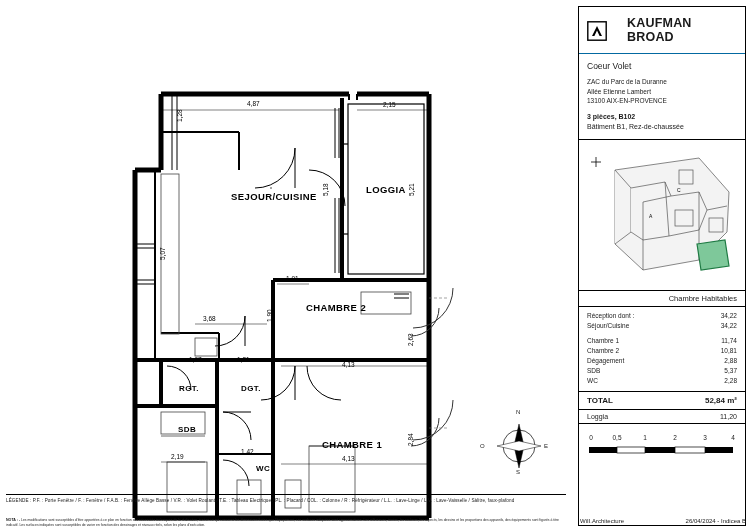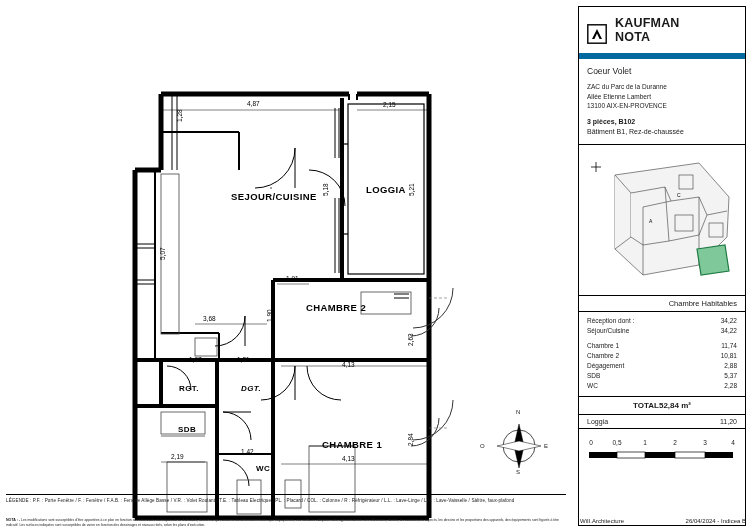--- a/index.html
+++ b/index.html
@@ -10,38 +10,38 @@
   .plan{position:absolute;left:9px;top:0;width:570px;height:530px;margin-top:48px;}
   .plan svg{position:absolute;left:0;top:0;}
 
   .room-label{position:absolute;font-size:9.5px;font-weight:700;letter-spacing:.4px;color:#000;white-space:nowrap;}
   .room-label.sm{font-size:8px;font-weight:700;}
   .dim{position:absolute;font-size:6.5px;color:#000;white-space:nowrap;}
   .dim.v{transform:rotate(-90deg);transform-origin:left top;}
 
   
   .panel{position:absolute;left:578px;top:6px;width:166px;height:518px;border:1px solid #000;background:#fff;}
-  .logo-box{border-bottom:6px solid #0369a1;padding:10px 8px 9px 8px;display:flex;align-items:flex-end;gap:8px;}
+  .logo-box{border-bottom:1px solid #0369a1;padding:10px 8px 9px 8px;display:flex;align-items:center;gap:20px;}
   .logo-mark{width:20px;height:20px;flex:0 0 auto;}
   .logo-txt{font-size:12.5px;font-weight:700;line-height:1.08;letter-spacing:.2px;}
   .block{padding:7px 8px;border-bottom:1px solid #000;}
   .prog{font-size:8.5px;line-height:1.35;}
   .prog .b{font-weight:700;}
   .addr{font-size:6.5px;line-height:1.45;margin-top:5px;}
   .lot{font-size:7px;line-height:1.45;margin-top:6px;}
   .lot .b{font-weight:700;}
 
   .keymap{height:150px;border-bottom:1px solid #000;position:relative;}
   .keymap svg{position:absolute;left:0;top:0;}
 
   .surf-title{font-size:7.5px;text-align:right;padding:3px 8px 3px 0;border-bottom:1px solid #000;}
   .srow{display:flex;justify-content:space-between;font-size:6.5px;padding:1.5px 8px;}
   .srow.head{padding-top:5px;}
   .sgap{height:5px;}
-  .total{display:flex;justify-content:center;font-size:8px;font-weight:700;padding:4px 8px;border-top:1px solid #000;border-bottom:1px solid #000;}
+  .total{display:flex;justify-content:space-between;font-size:8px;font-weight:700;padding:4px 8px;border-top:1px solid #000;border-bottom:1px solid #000;}
   .loggia{display:flex;justify-content:space-between;font-size:7px;padding:3px 8px;border-bottom:1px solid #000;}
 
   .scale{padding:10px 8px 6px 8px;}
   .scale-bar{position:relative;height:16px;}
   .scale-nums{position:relative;height:9px;font-size:6.5px;}
   .scale-nums span{position:absolute;top:0;transform:translateX(-50%);}
 
   .foot{position:absolute;left:578px;bottom:6px;width:166px;display:flex;justify-content:space-between;font-size:6px;padding:0 2px;}
 
   
@@ -164,21 +164,21 @@
           <path d="M152,414 L196,414"></path>
         </g>
       </g>
     </svg>
 
     <div class="room-label" style="left:222px;top:143px;">SEJOUR/CUISINE</div>
     <div class="room-label" style="left:357px;top:136px;">LOGGIA</div>
     <div class="room-label" style="left:297px;top:254px;">CHAMBRE 2</div>
     <div class="room-label" style="left:313px;top:391px;">CHAMBRE 1</div>
     <div class="room-label sm" style="left:170px;top:336px;">RGT.</div>
-    <div class="room-label sm" style="left:232px;top:336px;font-style:italic;">DGT.</div>
+    <div class="room-label sm" style="left:232px;top:336px;">DGT.</div>
     <div class="room-label sm" style="left:169px;top:377px;">SDB</div>
     <div class="room-label sm" style="left:247px;top:416px;">WC</div>
 
     <div class="dim" style="left:238px;top:52px;">4,87</div>
     <div class="dim" style="left:374px;top:53px;">2,15</div>
     <div class="dim v" style="left:167px;top:74px;">1,28</div>
     <div class="dim v" style="left:313px;top:148px;">5,18</div>
     <div class="dim v" style="left:399px;top:148px;">5,21</div>
     <div class="dim v" style="left:150px;top:212px;">5,07</div>
     <div class="dim" style="left:277px;top:227px;">1,91</div>
@@ -218,21 +218,21 @@
 
     <div class="logo-box">
       <span class="logo-mark">
         <svg width="20" height="20" viewBox="0 0 20 20">
           <rect x="0.8" y="0.8" width="18.4" height="18.4" fill="none" stroke="#000" stroke-width="1.4"></rect>
           <path d="M5,15 L10,5 L15,15 L12.6,15 L10,9.6 L7.4,15 Z" fill="#000"></path>
         </svg>
       </span>
       <span class="logo-txt">
         <span>KAUFMAN</span><br>
-        <span>NOTA</span>
+        <span>BROAD</span>
       </span>
     </div>
 
     <div class="block">
       <div class="prog"><span>Coeur Volet</span></div>
       <div class="addr">
         <div>ZAC du Parc de la Duranne</div>
         <div>Allée Etienne Lambert</div>
         <div>13100 AIX-EN-PROVENCE</div>
       </div>

